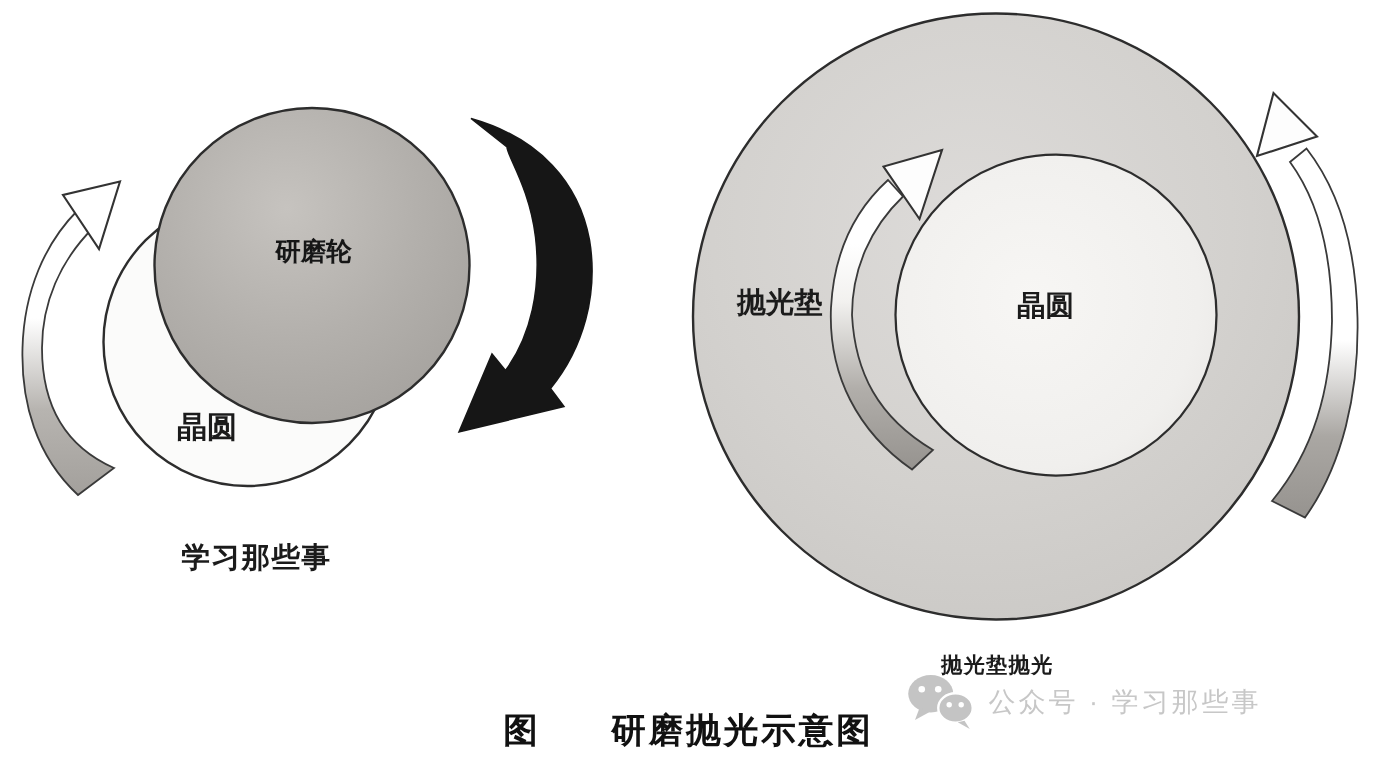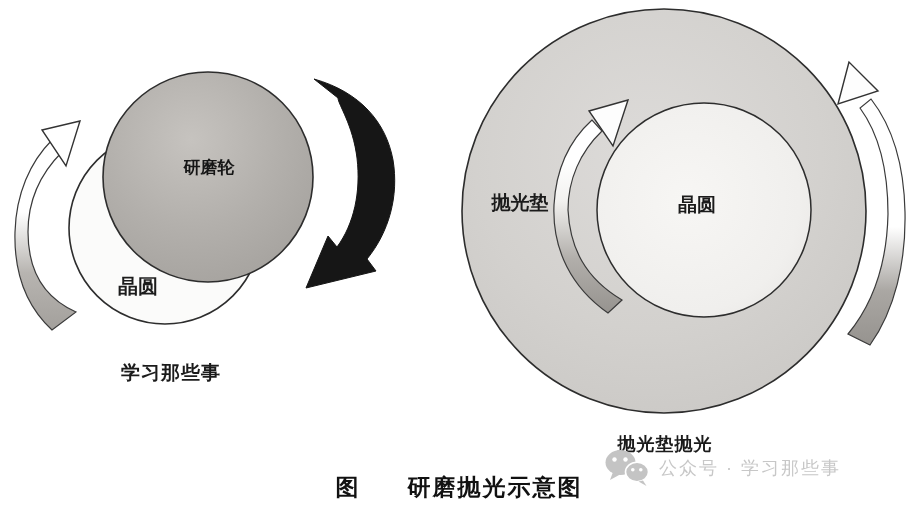--- a/index.html
+++ b/index.html
@@ -19,21 +19,21 @@
     color:#1b1b1b;
     font-weight:bold;
     line-height:1.25;
   }
   .wheel-label{left:209px;top:168px;font-size:17px;color:#161616;}
   .wheel-label .en{font-size:16px;letter-spacing:0px;}
   .wafer-label-left{left:138px;top:286px;font-size:20px;}
   .pad-label{left:520px;top:203px;font-size:19px;text-align:right;}
   .wafer-label-right{left:697px;top:205px;font-size:19px;}
   .caption-left{left:171px;top:373px;font-size:19px;letter-spacing:1px;}
-  .caption-right{left:665px;top:444px;font-size:18px;letter-spacing:1px;}
+  .caption-right{left:665px;top:444px;font-size:14px;letter-spacing:1px;}
   .figure-caption{
     position:absolute;left:0;top:487px;width:100%;
     text-align:center;
     font-family:"DejaVu Serif","Liberation Serif",serif;
     font-weight:bold;font-size:23px;color:#111;
   }
   .figure-caption .fig-prefix{position:absolute;left:347px;top:0;transform:translate(-50%,-50%);}
   .figure-caption .fig-title{position:absolute;left:495px;top:0;transform:translate(-50%,-50%);letter-spacing:2px;}
   .watermark{
     position:absolute;left:604px;top:449px;

